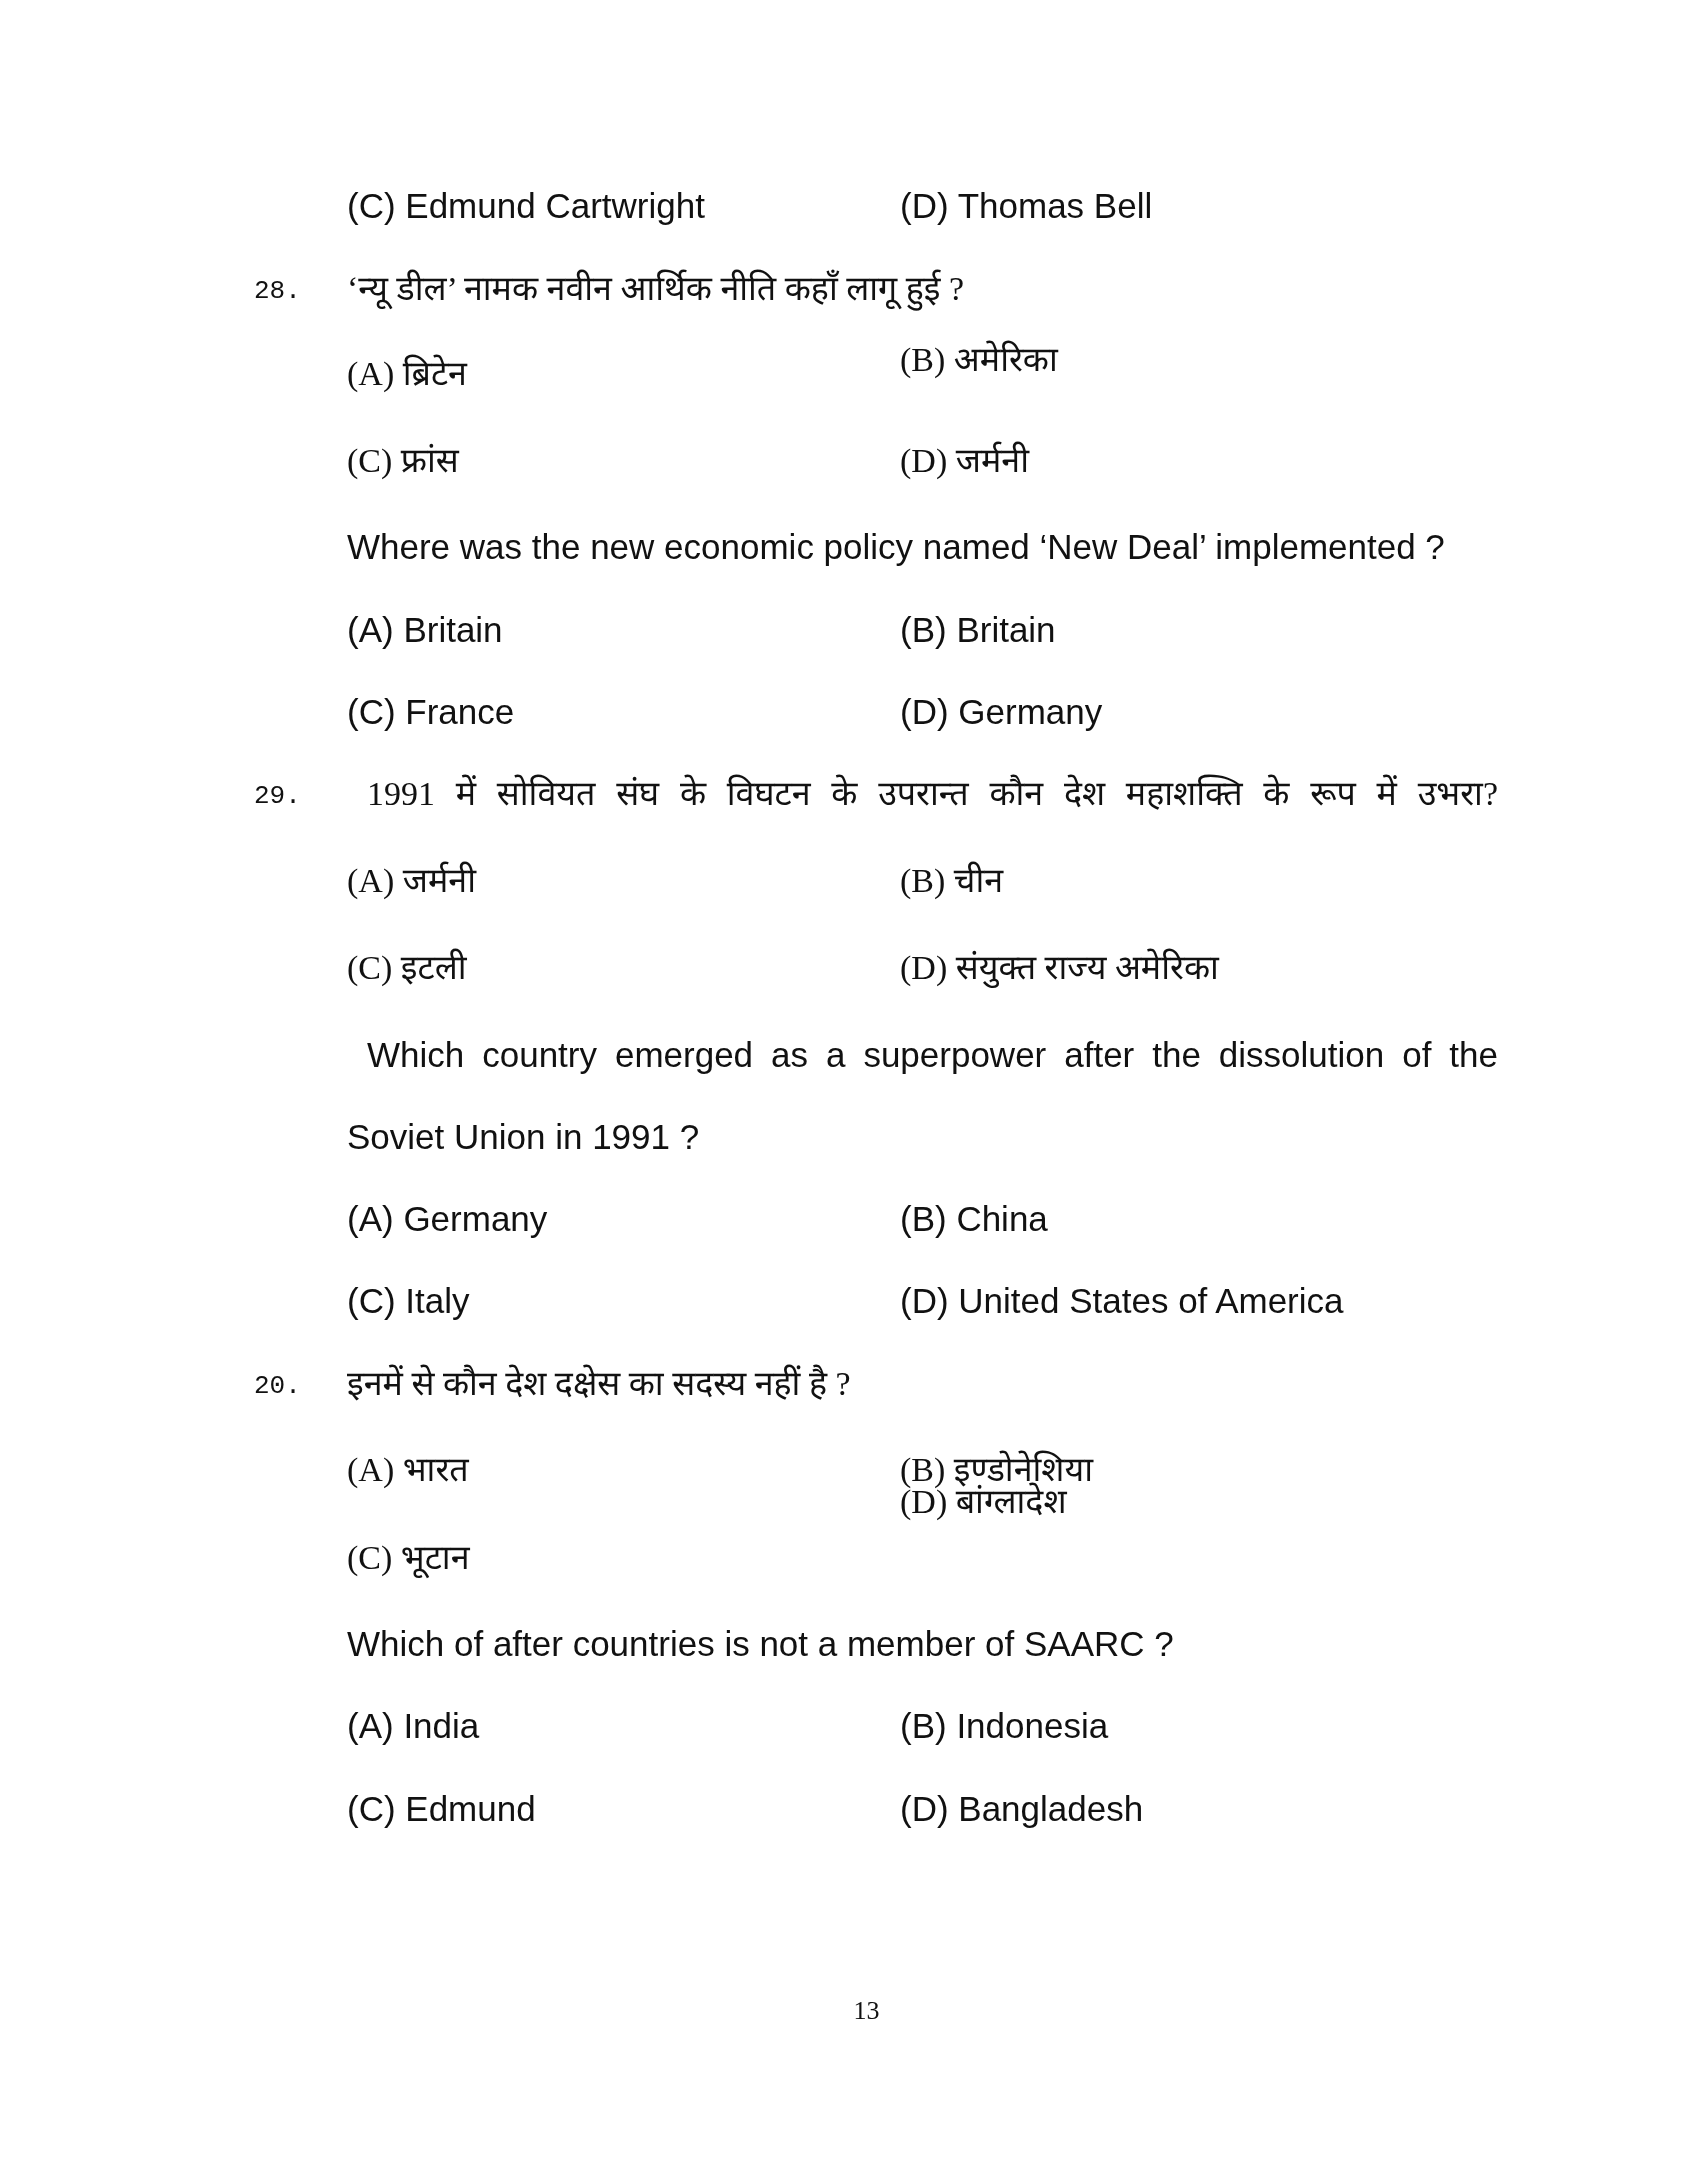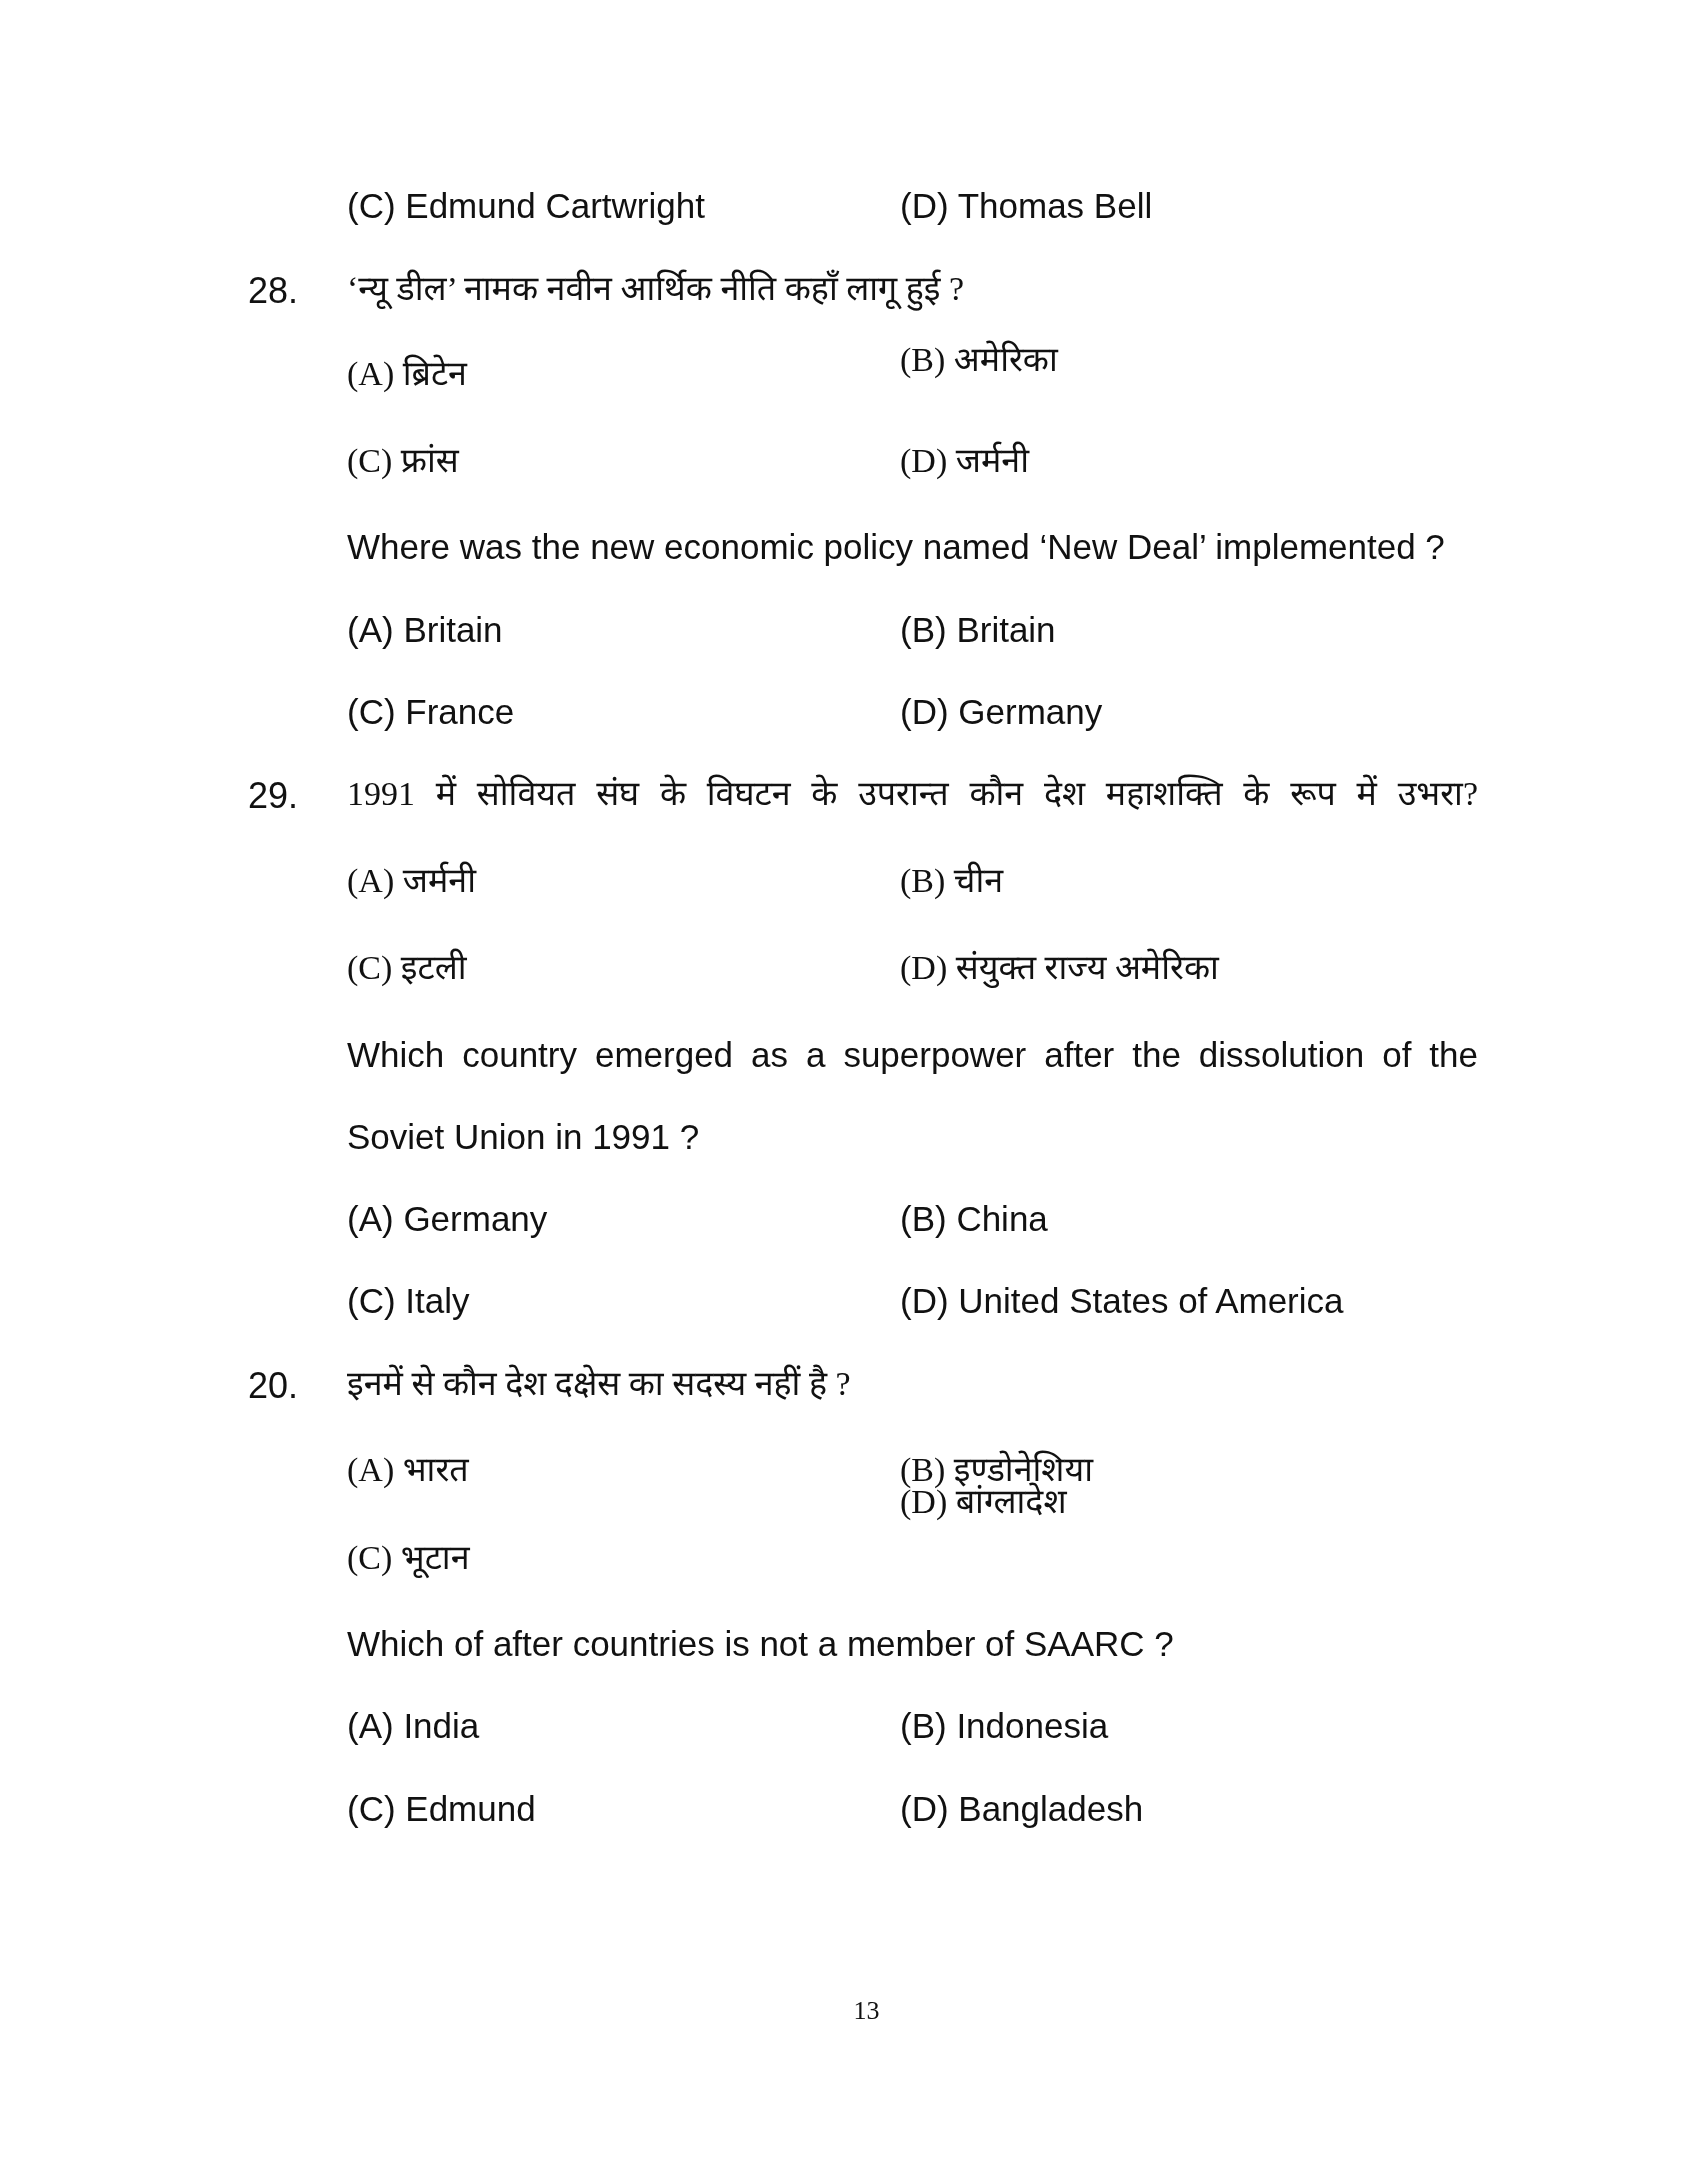--- a/index.html
+++ b/index.html
@@ -1,23 +1,23 @@
 <!DOCTYPE html>
 <html><head>
 <meta charset="utf-8">
 <style>
   html, body { margin: 0; padding: 0; background: #ffffff; }
   body { width: 1683px; height: 2178px; position: relative; overflow: hidden;
          font-family: "Liberation Sans", "DejaVu Sans", sans-serif; color: #111111; }
   .line { position: absolute; white-space: nowrap; font-size: 35px; line-height: 44px; text-align: center; }
-  .qnum { position: absolute; left: 248px; font-size: 36px; line-height: 44px; }
+  .qnum { position: absolute; left: 254px; font-size: 26px; line-height: 44px; font-family: Liberation Mono, monospace; }
   .left { left: 347px; }
   .right { left: 900px; }
   .hi { font-size: 34px; font-family: Liberation Serif, serif; }
-  .justify { width: 1131px; text-align: justify; text-align-last: justify; white-space: normal; }
+  .justify { width: 1131px; text-align: justify; text-align-last: justify; white-space: normal; margin-left: 20px; }
   .pageno { position: absolute; left: 0; width: 1733px; text-align: center; top: 1996px;
             font-family: "Liberation Serif", "DejaVu Serif", serif; font-size: 26px; }
 </style>
 </head>
 <body>
 
 <div class="line left" style="top:184px">(C) Edmund Cartwright</div>
 <div class="line right" style="top:184px">(D) Thomas Bell</div>
 
 <div class="qnum" style="top:269px">28.</div>

